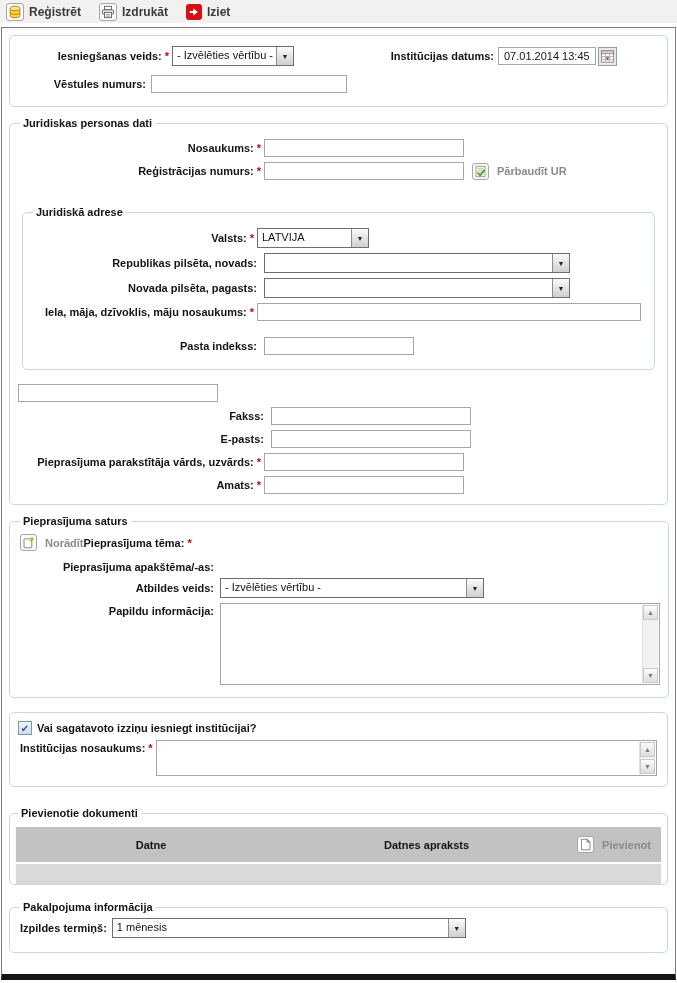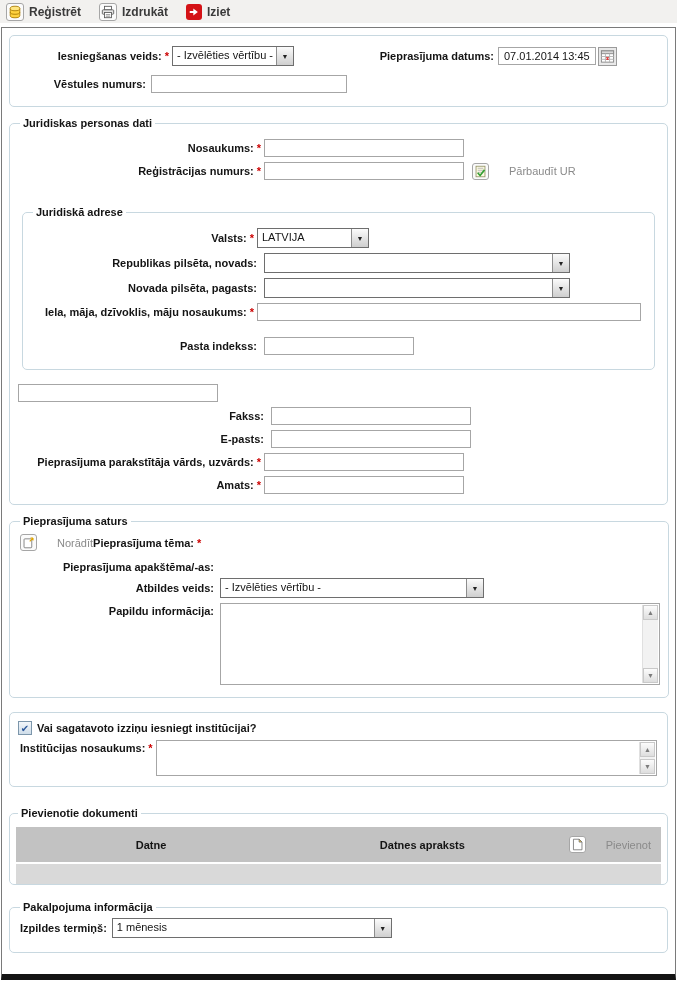--- a/index.html
+++ b/index.html
@@ -82,22 +82,22 @@
     background:linear-gradient(#fcfcfc,#dedede); border:1px solid #c9c9c9;
     display:flex; align-items:center; justify-content:center;
   }
   .cb {
     width:14px; height:14px; border:1px solid #7c96ab;
     background:linear-gradient(#f2f6fa,#cfdde9);
     display:flex; align-items:center; justify-content:center;
     font-size:10px; color:#2b579a; cursor:pointer; flex:0 0 auto;
   }
   .gray-link {
-    display:inline-flex; align-items:center; gap:20px;
-    color:#8a8a8a; font-weight:normal; cursor:pointer; white-space:nowrap;
+    display:inline-flex; align-items:center; gap:8px;
+    color:#8a8a8a; font-weight:bold; cursor:pointer; white-space:nowrap;
   }
   
   .top-row1-lbl { width:154px; }
   .top-row2-lbl { width:128px; }
   .lp-lbl  { width:246px; }
   .adr-lbl { width:226px; }
   .rq-lbl  { width:196px; }
   
   .doc-head {
     background:#c2c2c2; height:35px; display:flex; align-items:center;
@@ -147,21 +147,21 @@
 <div class="panel">
 
   <div class="box">
     <div class="row">
       <span class="lbl top-row1-lbl"><span>Iesniegšanas veids:</span><span class="req">*</span></span>
       <span class="select" style="width:122px;">
         <span class="txt">- Izvēlēties vērtību -</span>
         <span class="btn">▼</span>
       </span>
       <span style="margin-left:auto; margin-right:42px; display:flex; align-items:center;">
-        <span class="lbl">Pieprasījuma datums:</span>
+        <span class="lbl">Institūcijas datums:</span>
         <input class="input" style="width: 98px; margin-left: 4px;" value="07.01.2014 13:45">
         <span class="cal-btn">
           <svg width="15" height="15" viewBox="0 0 16 16">
             <rect x="1.5" y="2" width="13" height="12" fill="#ffffff" stroke="#8a8a8a"></rect>
             <rect x="1.5" y="2" width="13" height="3" fill="#d8d8d8" stroke="#8a8a8a"></rect>
             <line x1="5.8" y1="5" x2="5.8" y2="14" stroke="#b5b5b5"></line>
             <line x1="10.2" y1="5" x2="10.2" y2="14" stroke="#b5b5b5"></line>
             <line x1="1.5" y1="8" x2="14.5" y2="8" stroke="#b5b5b5"></line>
             <line x1="1.5" y1="11" x2="14.5" y2="11" stroke="#b5b5b5"></line>
             <path d="M6.8 8.8 l2.4 2.4 M9.2 8.8 l-2.4 2.4" stroke="#d33" stroke-width="1.2"></path>
@@ -320,20 +320,20 @@
         <span>Pievienot</span>
       </span>
     </div>
     <div class="doc-row"></div>
   </fieldset>
 
   <fieldset style="margin-top:16px;">
     <legend>Pakalpojuma informācija</legend>
     <div class="row" style="margin-top:0; margin-bottom:6px;">
       <span class="lbl" style="margin-left:2px;">Izpildes termiņš:</span>
-      <span class="select" style="width:280px; margin-left:5px;">
+      <span class="select" style="width:354px; margin-left:5px;">
         <span class="txt">1 mēnesis</span>
         <span class="btn">▼</span>
       </span>
     </div>
   </fieldset>
 
 </div>
 
 </body></html>

